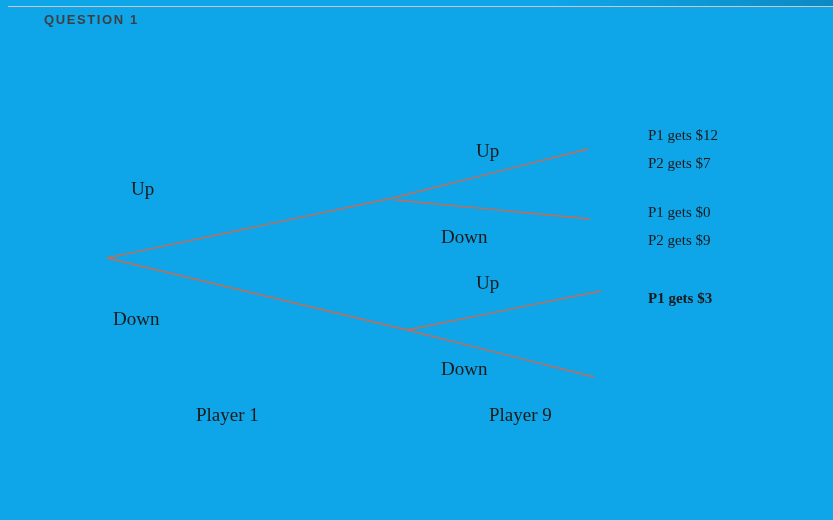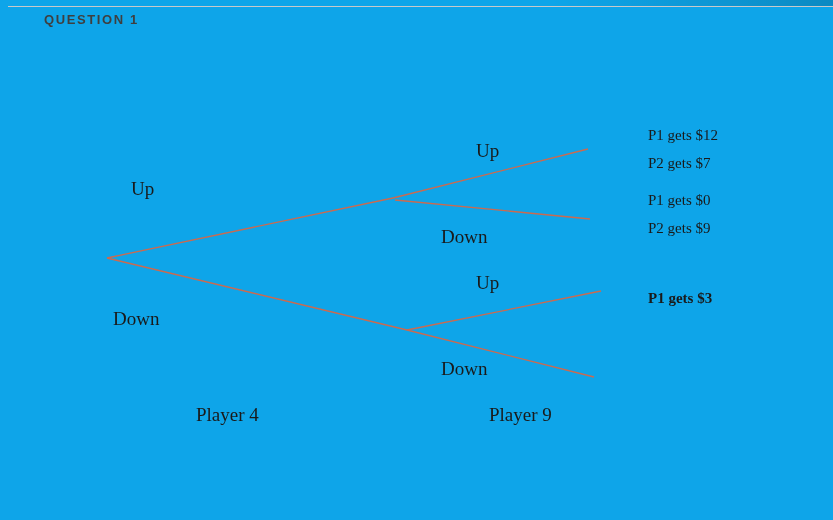--- a/index.html
+++ b/index.html
@@ -67,21 +67,21 @@
   .outcome {
     position: absolute;
     left: 616px;
     font-size: 15px;
     color: #1a1a1a;
     line-height: 28px;
     white-space: nowrap;
     margin-left: 32px;
   }
   .outcome-1 { top: 121px; }
-  .outcome-2 { top: 186px; text-align: center; }
+  .outcome-2 { top: 198px; text-align: center; }
   .outcome-3 { top: 284px; font-weight: bold; }
   .outcome-4 { top: 366px; }
 </style>
 </head>
 <body>
 
 <div class="page">
 
   <div class="top-shade"></div>
   <div class="top-rule"></div>
@@ -111,17 +111,17 @@
       <div>P2 gets $7</div>
     </div>
     <div class="outcome outcome-2">
       <div>P1 gets $0</div>
       <div>P2 gets $9</div>
     </div>
     <div class="outcome outcome-3">
       <div>P1 gets $3</div>
     </div>
 
-    <div class="tree-label label-player1">Player 4</div>
+    <div class="tree-label label-player1">Player 1</div>
     <div class="tree-label label-player2">Player 9</div>
 
   </div>
 </div>
 
 </body></html>

